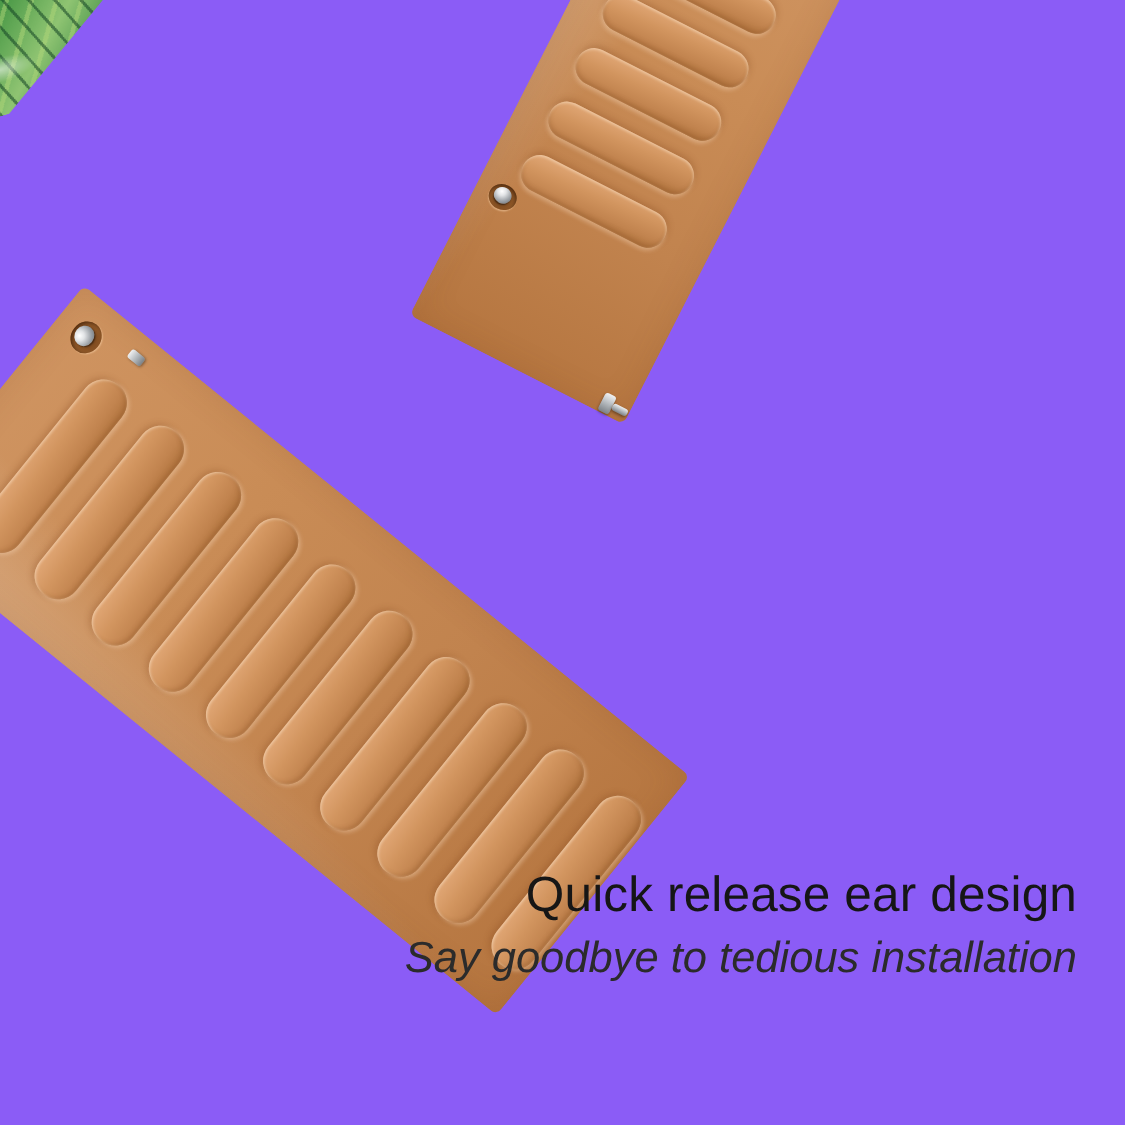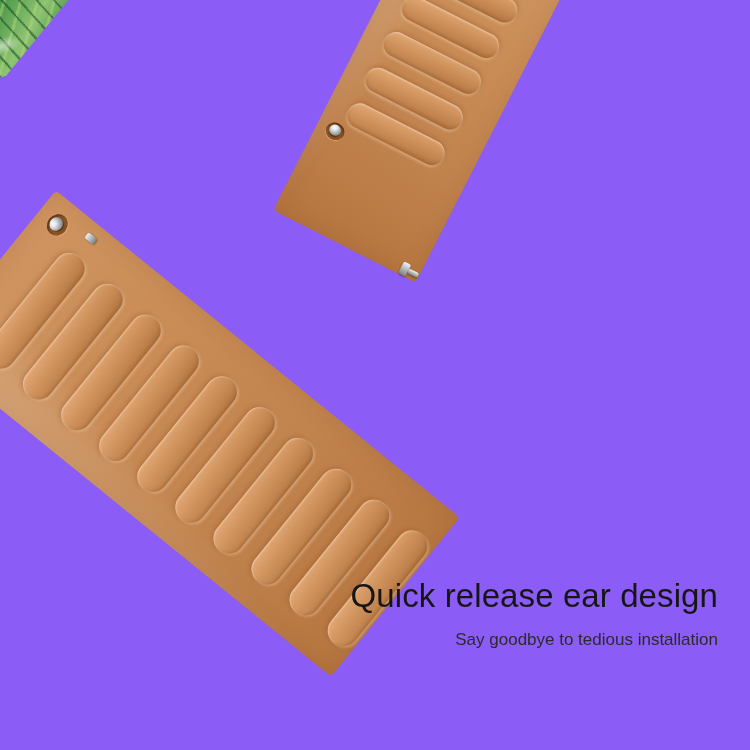--- a/index.html
+++ b/index.html
@@ -119,24 +119,25 @@
   .caption .headline {
     font-size: 33px;
     line-height: 40px;
     font-weight: 400;
     letter-spacing: .1px;
     color: #161616;
     white-space: nowrap;
   }
   .caption .sub {
     margin-top: 9px;
-    font-size: 17px;
+    font-size: 29px;
     line-height: 29px;
     color: #2b2b2b;
     white-space: nowrap;
+    font-style: italic;
   }
 </style>
 </head>
 <body>
 
 <div id="stage">
 
   <div class="leaf-swatch"></div>
 
   <div>

